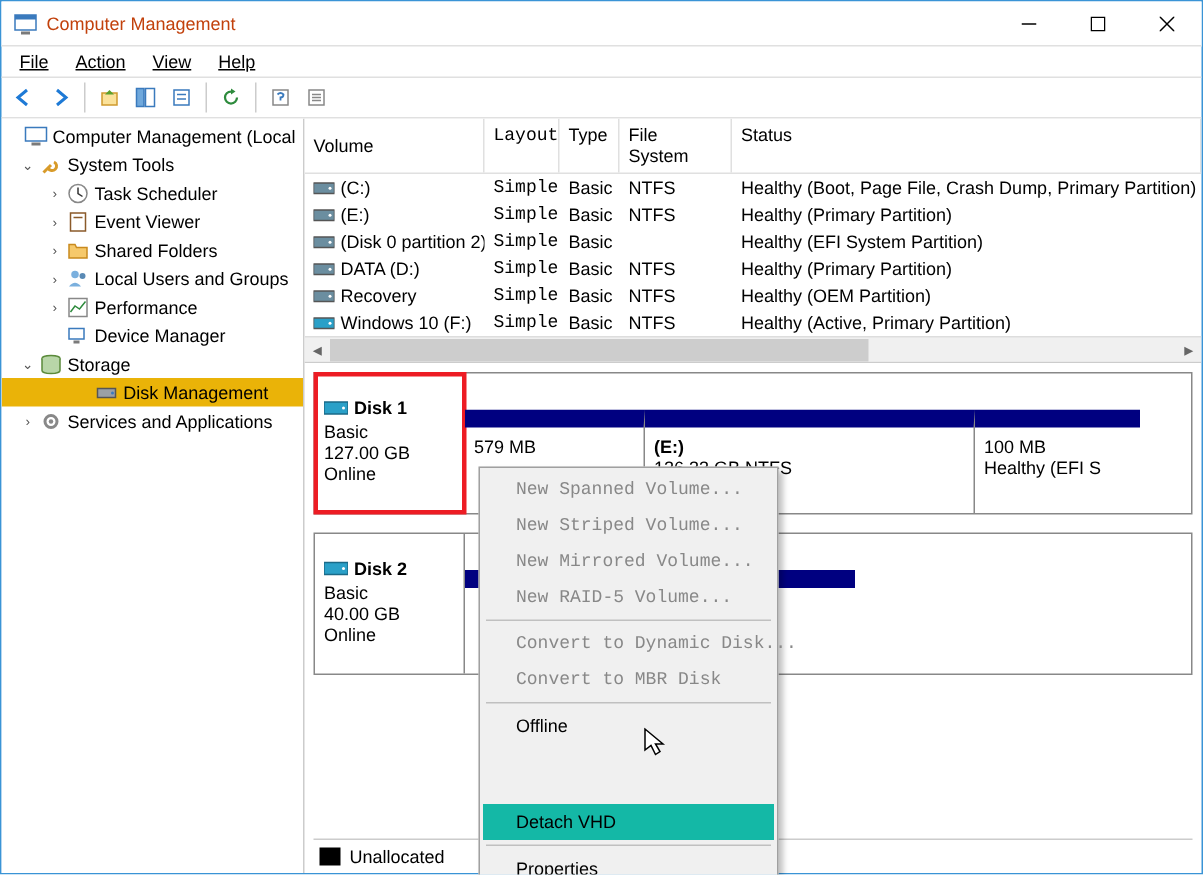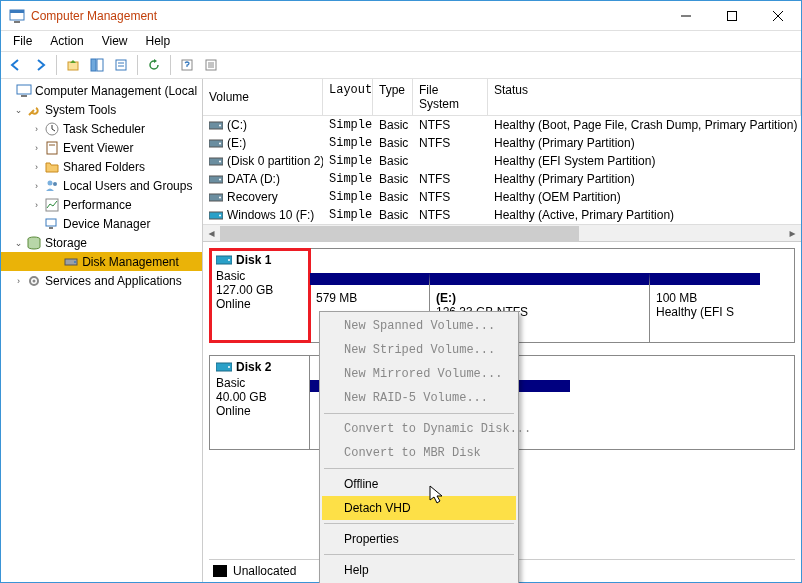--- a/index.html
+++ b/index.html
@@ -4,21 +4,21 @@
 <style>
 * { box-sizing: border-box; font-family: "Segoe UI", Tahoma, sans-serif; font-size: 12px; }
 body { margin: 0; background: #fff; user-select: none; }
 .window { width: 802px; height: 583px; border: 1px solid #3a94d6; display: flex; flex-direction: column; background: #fff; position: relative; }
 .titlebar { height: 30px; background: #fff; display: flex; align-items: center; padding: 0 0 0 8px; border-bottom: 1px solid #e0e0e0; }
 .titlebar-icon { width: 16px; height: 16px; margin-right: 6px; }
 .titlebar-text { flex: 1; color: #c2410c; }
 .titlebar-btns { display: flex; height: 100%; }
 .titlebar-btn { width: 46px; height: 100%; display: flex; align-items: center; justify-content: center; color: #000; }
 .menubar { height: 20px; display: flex; align-items: center; padding: 0 4px; gap: 2px; }
-.menubar span { padding: 2px 8px; }
+.menubar span { padding: 2px 8px; text-decoration: underline; }
 .toolbar { height: 28px; display: flex; align-items: center; padding: 0 4px; gap: 2px; border-top: 1px solid #e0e0e0; border-bottom: 1px solid #e0e0e0; }
 .tb-btn { width: 22px; height: 22px; display: flex; align-items: center; justify-content: center; border: 1px solid transparent; }
 .tb-sep { width: 1px; height: 20px; background: #ccc; margin: 0 3px; }
 .content { flex: 1; display: flex; overflow: hidden; position: relative; }
 .tree { width: 202px; border-right: 1px solid #ccc; padding: 2px 0; overflow: hidden; background: #fff; }
 .tree-row { display: flex; align-items: center; height: 19px; white-space: nowrap; padding-right: 4px; }
 .tree-row.selected { background: #eab308; justify-content: center; }
 .tree-toggle { width: 15px; text-align: center; color: #555; font-size: 9px; }
 .tree-icon { width: 16px; height: 16px; margin-right: 3px; flex-shrink: 0; }
 .detail { flex: 1; display: flex; flex-direction: column; overflow: hidden; }
@@ -32,33 +32,33 @@
 .col-type { width: 40px; }
 .col-fs { width: 75px; }
 .col-status { flex: 1; }
 .vol-icon { width: 14px; height: 12px; flex-shrink: 0; }
 .h-scroll { height: 17px; background: #f0f0f0; display: flex; align-items: center; position: relative; border-top: 1px solid #ddd; }
 .h-scroll-thumb { position: absolute; left: 17px; height: 15px; top: 1px; width: 60%; background: #cdcdcd; }
 .h-scroll-btn { width: 17px; height: 17px; display: flex; align-items: center; justify-content: center; color: #666; }
 .h-scroll-btn.right { position: absolute; right: 0; }
 .disk-area { flex: 1; padding: 6px; overflow: hidden; position: relative; }
 .disk-row { display: flex; height: 95px; border: 1px solid #888; margin-bottom: 12px; background: #fff; }
-.disk-info { width: 100px; border-right: 1px solid #888; padding: 4px 6px; display: flex; flex-direction: column; }
+.disk-info { width: 100px; border-right: 1px solid #888; padding: 16px 6px; display: flex; flex-direction: column; }
 .disk-info.highlighted { outline: 3px solid #ed1c24; outline-offset: -2px; }
 .disk-title { display: flex; align-items: center; gap: 4px; font-weight: bold; margin-bottom: 2px; }
 .disk-meta { line-height: 14px; }
 .partitions { flex: 1; display: flex; overflow: hidden; margin-top: 24px; }
 .part { border-right: 1px solid #888; border-top: 12px solid #000080; padding: 6px; overflow: hidden; white-space: nowrap; }
 .part:last-child { border-right: none; }
 .legend { display: flex; align-items: center; gap: 6px; padding: 4px; position: absolute; bottom: 0; left: 6px; right: 6px; border-top: 1px solid #ccc; background: #fff; }
 .legend-sw { width: 14px; height: 12px; background: #000; }
 .ctx-menu { position: absolute; left: 318px; top: 310px; width: 200px; background: #f0f0f0; border: 1px solid #a0a0a0; box-shadow: 3px 3px 4px rgba(0,0,0,.25); padding: 2px; z-index: 100; }
 .ctx-item { padding: 5px 22px; white-space: nowrap; }
 .ctx-item.disabled { color: #888; font-family: Liberation Mono, monospace; }
-.ctx-item.hover { background: #fde047; }
+.ctx-item.hover { background: #14b8a6; margin-top: 40px; }
 .ctx-sep { height: 1px; background: #c0c0c0; margin: 3px 2px; }
 .cursor { position: absolute; left: 428px; top: 484px; z-index: 200; pointer-events: none; }
 </style>
 </head>
 <body>
 
 <div class="window">
 
   <div class="titlebar">
     <svg class="titlebar-icon" viewBox="0 0 16 16">

